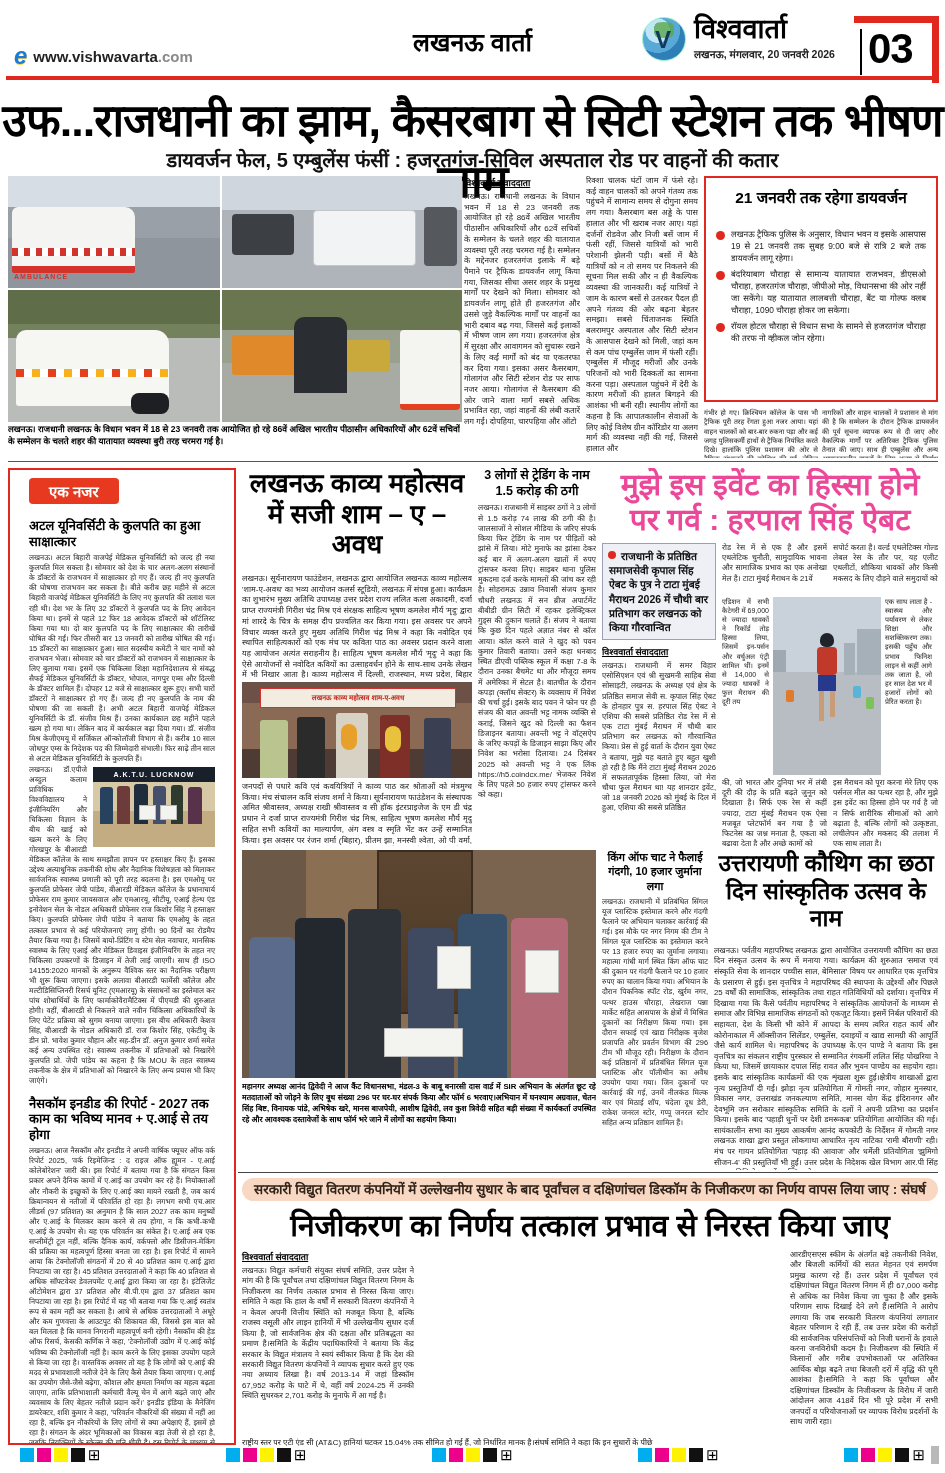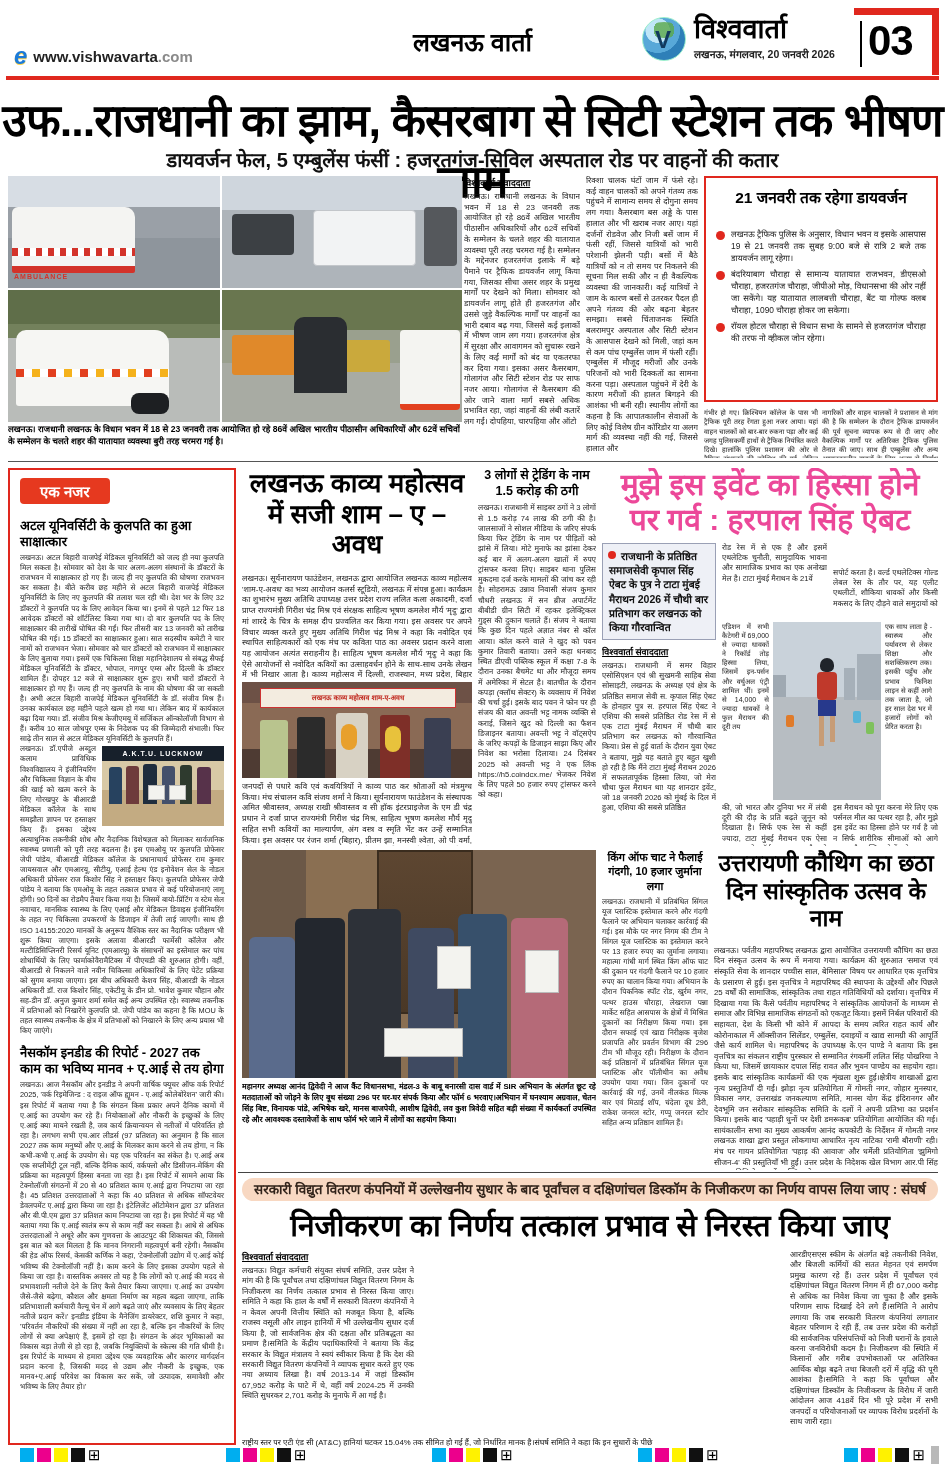--- a/index.html
+++ b/index.html
@@ -16,21 +16,21 @@
   .section-title{left:0;top:24px;width:945px;text-align:center;font-size:25px;font-weight:800;color:#000;}
   .brand-wrap{left:642px;top:16px;display:flex;align-items:center;gap:8px;}
   .globe{width:42px;height:42px;border-radius:50%;
          background:radial-gradient(circle at 35% 30%,#bfe6f7 0 30%,#58a8d8 31% 55%,#2e7fb8 56% 100%);
          position:relative;border:1px solid #9ec;}
   .globe::before{content:"";position:absolute;left:6px;top:4px;width:30px;height:16px;border-radius:50%;
          background:radial-gradient(circle,#5aa84a 0 60%,transparent 61%);opacity:.8;}
   .globe-v{position:absolute;left:12px;top:8px;font-size:24px;font-weight:900;color:#123a5e;}
   .brand-name{font-size:27px;font-weight:900;color:#000;line-height:1;}
   .dateline{font-size:10.5px;font-weight:bold;color:#222;margin-top:4px;}
-  .pagebox{right:6px;top:8px;width:78px;height:60px;border-top:7px solid #e0281e;border-right:7px solid #e0281e;}
+  .pagebox{right:6px;top:16px;width:78px;height:60px;border-top:7px solid #e0281e;border-right:7px solid #e0281e;}
   .pagebox .bar{position:absolute;left:6px;top:6px;width:2px;height:46px;background:#000;}
   .pageno{position:absolute;left:14px;top:2px;font-size:42px;font-weight:800;color:#000;letter-spacing:-1px;}
   .redrule{left:6px;top:76px;width:933px;height:4px;background:#e0281e;}
   
   .h-main{left:0;top:88px;width:945px;text-align:center;font-size:45px;font-weight:900;color:#000;letter-spacing:-1px;}
   .h-sub{left:0;top:146px;width:945px;text-align:center;font-size:20px;font-weight:800;color:#111;}
   
   .montage{left:8px;top:176px;width:452px;height:244px;display:grid;
            grid-template-columns:47% 53%;grid-template-rows:46% 54%;gap:2px;background:#fff;}
   .ph{position:relative;overflow:hidden;}
@@ -55,21 +55,21 @@
   .lcol4{left:822px;top:408px;width:116px;height:50px;font-size:6.9px;}
   
   .divbox{left:704px;top:176px;width:234px;height:226px;border:2.5px solid #e0281e;box-sizing:border-box;
           padding:8px 10px;overflow:hidden;background:#fff;}
   .divbox h3{margin:0 0 21px;text-align:center;font-size:15.5px;font-weight:900;color:#000;}
   .dbul{display:flex;gap:6px;margin-bottom:5px;font-size:8.4px;line-height:1.4;text-align:justify;color:#1c1c1c;}
   .dot{flex:0 0 9px;width:9px;height:9px;border-radius:50%;background:#e0281e;margin-top:2px;}
   .secline{left:8px;top:461px;width:930px;height:1px;background:#555;}
   
   .eknajar{left:8px;top:468px;width:228px;height:977px;border:2px solid #e0281e;box-sizing:border-box;
-           padding:8px 10px;overflow:hidden;background:#fff;}
+           padding:8px 19px;overflow:hidden;background:#fff;}
   .en-banner{display:inline-block;background:#e6391f;color:#fff;font-size:15px;font-weight:900;
              padding:3px 20px;border-radius:4px;margin-bottom:8px;}
   .en-title{font-size:13px;font-weight:900;line-height:1.2;margin:6px 0 4px;color:#000;}
   .en-body{font-size:7.4px;line-height:1.36;text-align:justify;color:#1c1c1c;}
   .aktu-ph{float:right;width:122px;height:80px;margin:2px 0 4px 6px;position:relative;
            background:linear-gradient(#d8c9a6 0 55%,#c3ab82 55% 100%);overflow:hidden;}
   .aktu-strip{position:absolute;left:0;top:0;right:0;height:15px;background:#17202b;color:#fff;
               font-size:7px;font-weight:bold;text-align:center;line-height:15px;letter-spacing:1px;}
   .fig{position:absolute;border-radius:3px 3px 0 0;}
   
@@ -271,21 +271,21 @@
         <div class="leadbox">
           <span class="ldot"></span>
           <div class="leadtxt">राजधानी के प्रतिष्ठित समाजसेवी कृपाल सिंह ऐबट के पुत्र ने टाटा मुंबई मैराथन 2026 में चौथी बार प्रतिभाग कर लखनऊ को किया गौरवान्वित</div>
         </div>
         <div class="byline">विश्ववार्ता संवाददाता</div>
         <div class="body-txt" style="height:186px;font-size:7.6px;">लखनऊ। राजधानी में समर विहार एसोसिएशन एवं श्री सुखमनी साहिब सेवा सोसाइटी, लखनऊ के अध्यक्ष एवं क्षेत्र के प्रतिष्ठित समाज सेवी स. कृपाल सिंह ऐबट के होनहार पुत्र स. हरपाल सिंह ऐबट ने एशिया की सबसे प्रतिष्ठित रोड रेस में से एक टाटा मुंबई मैराथन में चौथी बार प्रतिभाग कर लखनऊ को गौरवान्वित किया। प्रेस से हुई वार्ता के दौरान युवा ऐबट ने बताया, मुझे यह बताते हुए बहुत खुशी हो रही है कि मैंने टाटा मुंबई मैराथन 2026 में सफलतापूर्वक हिस्सा लिया, जो मेरा चौथा फुल मैराथन था! यह शानदार इवेंट, जो 18 जनवरी 2026 को मुंबई के दिल में हुआ, एशिया की सबसे प्रतिष्ठित</div>
       </div>
       <div class="ma-right">
         <div class="ma-toprow">
           <div class="body-txt" style="height:52px;">रोड रेस में से एक है और इसमें एथलेटिक चुनौती, सामुदायिक भावना और सामाजिक प्रभाव का एक अनोखा मेल है। टाटा मुंबई मैराथन के 21वें</div>
-          <div class="body-txt" style="height:52px;margin-top:25px;">सपोर्ट करता है। वर्ल्ड एथलेटिक्स गोल्ड लेबल रेस के तौर पर, यह एलीट एथलीटों, शौकिया धावकों और किसी मकसद के लिए दौड़ने वाले समुदायों को</div>
+          <div class="body-txt" style="height:52px;">सपोर्ट करता है। वर्ल्ड एथलेटिक्स गोल्ड लेबल रेस के तौर पर, यह एलीट एथलीटों, शौकिया धावकों और किसी मकसद के लिए दौड़ने वाले समुदायों को</div>
         </div>
         <div class="ma-midrow">
           <div class="ma-side" style="height:178px;">एडिशन में सभी कैटेगरी में 69,000 से ज्यादा धावकों ने रिकॉर्ड तोड़ हिस्सा लिया, जिसमें इन-पर्सन और वर्चुअल एंट्री शामिल थीं। इनमें से 14,000 से ज्यादा धावकों ने फुल मैराथन की दूरी तय</div>
           <div class="mphoto">
             <div class="bldg" style="right:0;top:18%;width:22%;height:26%;"></div>
             <div class="bldg" style="right:24%;top:26%;width:10%;height:18%;"></div>
             <div class="bldg" style="left:0;top:30%;width:12%;height:12%;background:#9fa9b2;"></div>
             <div class="odot" style="left:12%;top:52%;background:#e07b2a;"></div>
             <div class="odot" style="left:74%;top:50%;background:#58b4d8;"></div>
             <div class="odot" style="left:86%;top:56%;background:#7ec15c;"></div>

